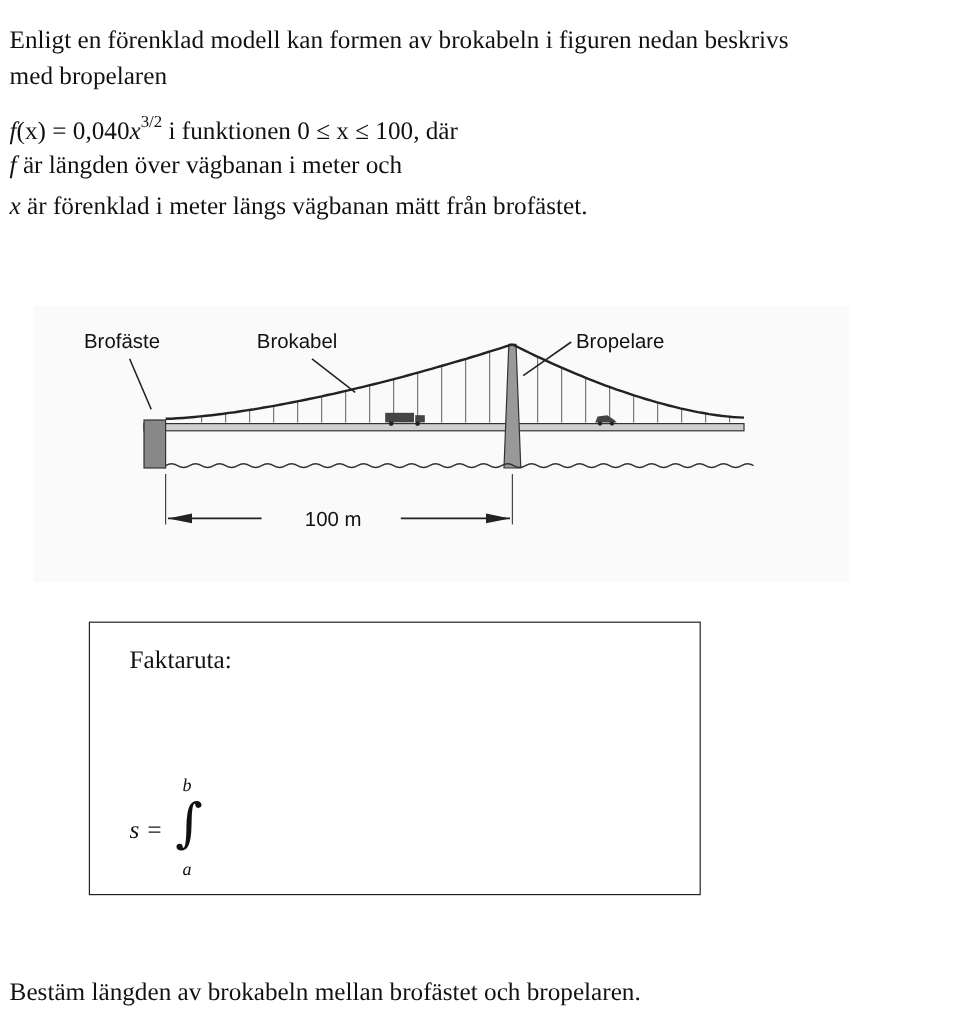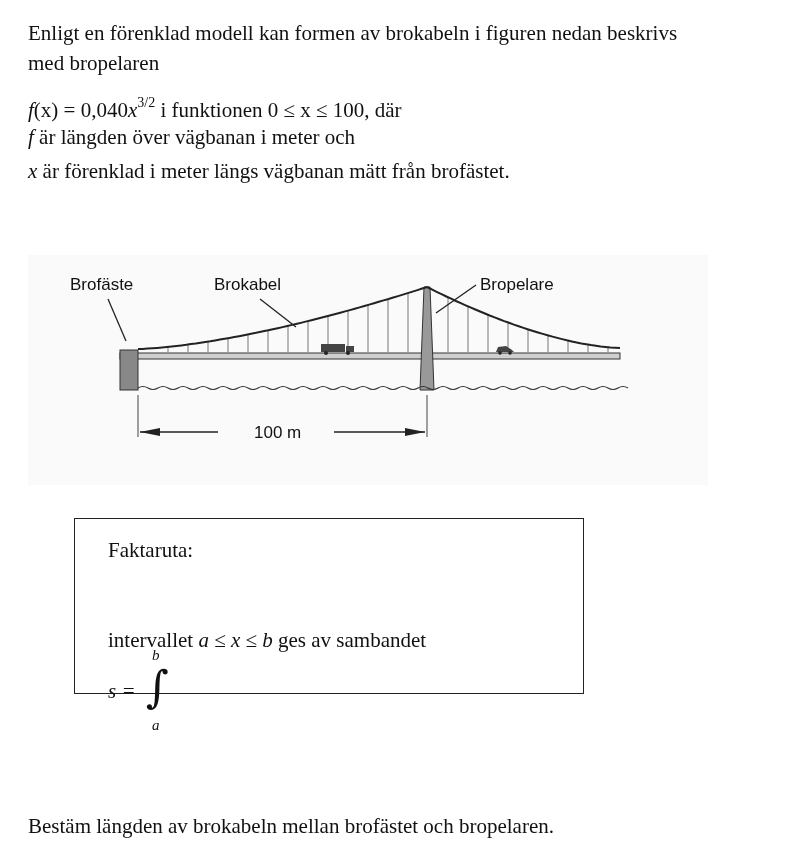--- a/index.html
+++ b/index.html
@@ -1,29 +1,29 @@
 <!DOCTYPE html>
 <html><head>
 <meta charset="utf-8">
 <style>
   html, body { margin: 0; padding: 0; background: #ffffff; }
   body {
     width: 800px; height: 853px; position: relative; overflow: hidden;
     font-family: "Liberation Serif", "DejaVu Serif", serif; color: #111;
   }
   .line {
-    position: absolute; left: 28px; font-size: 21px; line-height: 26px; white-space: nowrap;
+    position: absolute; left: 8px; font-size: 21px; line-height: 26px; white-space: nowrap;
   }
   .math { font-style: italic; }
   .up { font-style: normal; }
   sup.exp { font-size: 14px; vertical-align: 10px; font-style: normal; }
   #figure { position: absolute; left: 28px; top: 255px; width: 680px; height: 230px; }
   #figure text { font-family: "Liberation Sans", "DejaVu Sans", sans-serif; font-size: 17px; fill: #111; }
   .factbox {
-    position: absolute; left: 74px; top: 518px; width: 510px; height: 176px;
+    position: absolute; left: 74px; top: 518px; width: 510px; height: 228px;
     border: 1.5px solid #222; box-sizing: border-box;
   }
   .fb-line { position: absolute; left: 33px; font-size: 21px; line-height: 26px; white-space: nowrap; }
   .intsign { position: absolute; font-size: 44px; line-height: 44px; font-family: "DejaVu Serif", serif; }
   .limit { position: absolute; font-size: 15px; font-style: italic; }
   .sqrt { display: inline-block; border-top: 1.5px solid #111; padding-left: 2px; padding-top: 1px; }
   .radical { font-size: 26px; font-family: "DejaVu Serif", serif; vertical-align: -2px; margin-right: -1px; }
 </style>
 </head>
 <body>
@@ -102,23 +102,20 @@
   <line x1="399" y1="140" x2="399" y2="182" stroke="#444" stroke-width="1"></line>
   <line x1="112" y1="177" x2="190" y2="177" stroke="#222" stroke-width="1.3"></line>
   <path d="M112 177 L132 173 L132 181 Z" fill="#222"></path>
   <line x1="306" y1="177" x2="397" y2="177" stroke="#222" stroke-width="1.3"></line>
   <path d="M397 177 L377 173 L377 181 Z" fill="#222"></path>
   <text x="226" y="183">100 m</text>
 </svg>
 
 <div class="factbox">
   <div class="fb-line" style="top:18px">Faktaruta:</div>
-  <div class="fb-line" style="top:108px">
-    <span>intervallet  </span><span class="math">a ≤ x ≤ b</span><span>  ges av sambandet</span>
-  </div>
 
   <div style="position:absolute; left:33px; top:128px; width:300px; height:90px;">
     <span class="math" style="position:absolute; left:0; top:32px; font-size:21px;">s =</span>
     <span class="limit" style="left:44px; top:0px;">b</span>
     <span class="intsign" style="left:38px; top:18px;">∫</span>
     <span class="limit" style="left:44px; top:70px;">a</span>
   </div>
 </div>
 
 <div class="line" style="top:813px">Bestäm längden av brokabeln mellan brofästet och bropelaren.</div>

